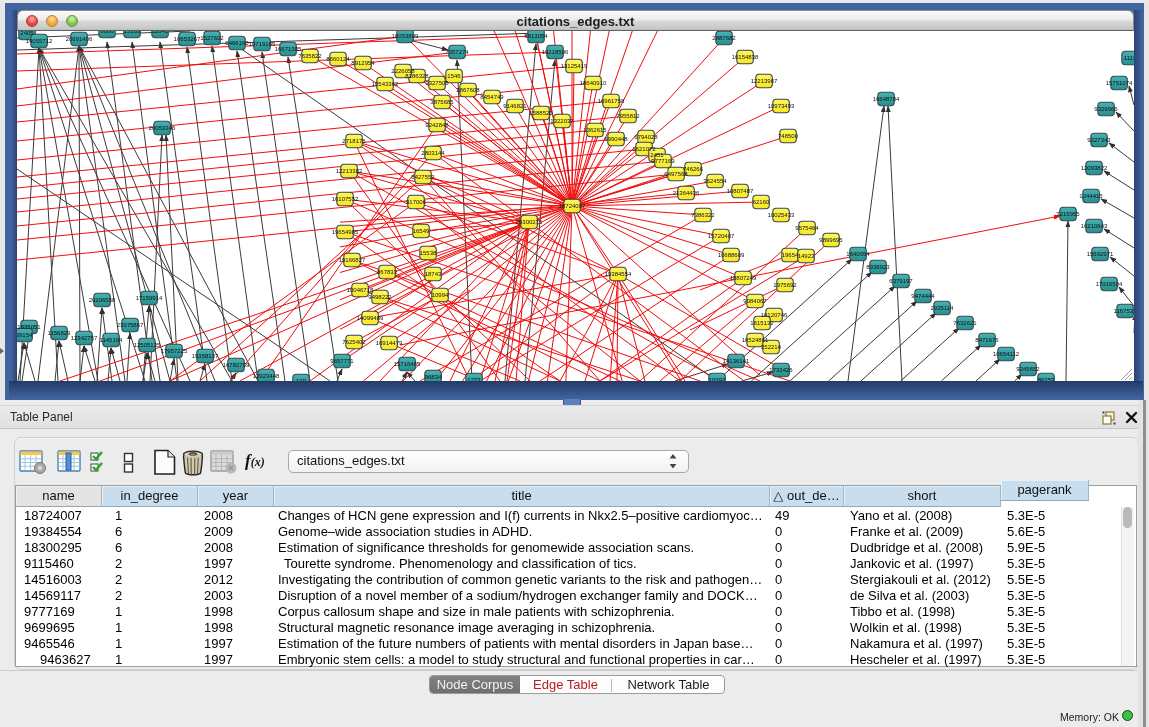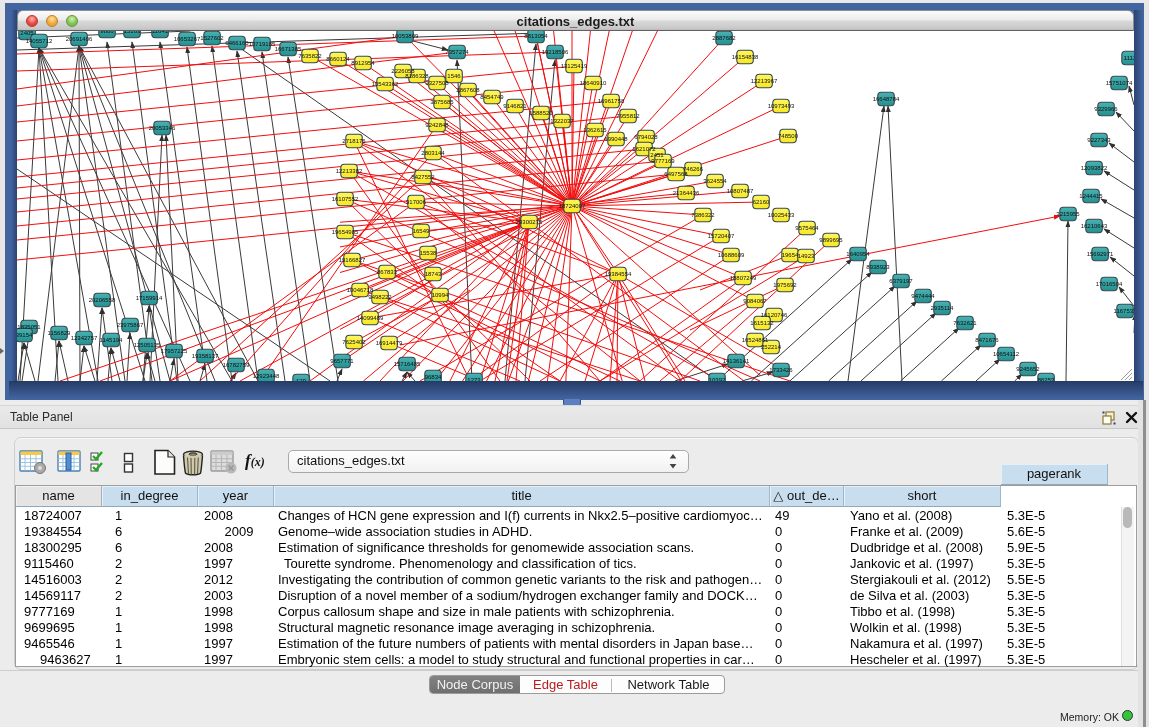--- a/index.html
+++ b/index.html
@@ -623,31 +623,31 @@
     <path d="M5,2 L8.4,6.5 L1.6,6.5 z" fill="#444"></path>
     <path d="M5,16.5 L8.4,12 L1.6,12 z" fill="#444"></path>
   </svg>
 <div class="abs" style="left:15px;top:485px;width:1122px;height:182px;background:#fff;border:1px solid #9d9d9d"></div>
 <div class="abs" style="left:16px;top:486px;width:86px;height:21px;line-height:20px;background:#e4e4e4;border-right:1px solid #adadad;border-bottom:1px solid #8fa8ba;box-shadow:inset 1px 1px 0 #f2f2f2;font-size:13px;color:#111;text-align:center;overflow:hidden">name</div>
 <div class="abs" style="left:102px;top:486px;width:96px;height:21px;line-height:20px;background:#c8deee;border-right:1px solid #9bb8cc;border-bottom:1px solid #8fa8ba;box-shadow:inset 1px 1px 0 #e4f1fa;font-size:13px;color:#111;text-align:center;overflow:hidden">in_degree</div>
 <div class="abs" style="left:198px;top:486px;width:76px;height:21px;line-height:20px;background:#c8deee;border-right:1px solid #9bb8cc;border-bottom:1px solid #8fa8ba;box-shadow:inset 1px 1px 0 #e4f1fa;font-size:13px;color:#111;text-align:center;overflow:hidden">year</div>
 <div class="abs" style="left:274px;top:486px;width:496px;height:21px;line-height:20px;background:#c8deee;border-right:1px solid #9bb8cc;border-bottom:1px solid #8fa8ba;box-shadow:inset 1px 1px 0 #e4f1fa;font-size:13px;color:#111;text-align:center;overflow:hidden">title</div>
 <div class="abs" style="left:770px;top:486px;width:74px;height:21px;line-height:20px;background:#c8deee;border-right:1px solid #9bb8cc;border-bottom:1px solid #8fa8ba;box-shadow:inset 1px 1px 0 #e4f1fa;font-size:13px;color:#111;text-align:center;overflow:hidden">△ out_de…</div>
 <div class="abs" style="left:844px;top:486px;width:157px;height:21px;line-height:20px;background:#c8deee;border-right:1px solid #9bb8cc;border-bottom:1px solid #8fa8ba;box-shadow:inset 1px 1px 0 #e4f1fa;font-size:13px;color:#111;text-align:center;overflow:hidden">short</div>
-<div class="abs" style="left:1001px;top:464px;width:107px;height:21px;line-height:20px;background:#c8deee;border-right:1px solid #9bb8cc;border-bottom:1px solid #8fa8ba;box-shadow:inset 1px 1px 0 #e4f1fa;font-size:13px;color:#111;text-align:center;overflow:hidden">pagerank</div>
+<div class="abs" style="left:1001px;top:480px;width:88px;height:21px;line-height:20px;background:#c8deee;border-right:1px solid #9bb8cc;border-bottom:1px solid #8fa8ba;box-shadow:inset 1px 1px 0 #e4f1fa;font-size:13px;color:#111;text-align:center;overflow:hidden">pagerank</div>
 <div class="abs" style="left:16px;top:508px;width:86px;height:16px;font-size:13px;color:#000;line-height:15px;overflow:hidden;white-space:nowrap;padding-left:8px;">18724007</div>
 <div class="abs" style="left:102px;top:508px;width:96px;height:16px;font-size:13px;color:#000;line-height:15px;overflow:hidden;white-space:nowrap;padding-left:13px;">1</div>
 <div class="abs" style="left:198px;top:508px;width:76px;height:16px;font-size:13px;color:#000;line-height:15px;overflow:hidden;white-space:nowrap;padding-left:6px;">2008</div>
 <div class="abs" style="left:274px;top:508px;width:496px;height:16px;font-size:13px;color:#000;line-height:15px;overflow:hidden;white-space:nowrap;padding-left:4px;">Changes of HCN gene expression and I(f) currents in Nkx2.5–positive cardiomyoc…</div>
 <div class="abs" style="left:770px;top:508px;width:74px;height:16px;font-size:13px;color:#000;line-height:15px;overflow:hidden;white-space:nowrap;padding-left:5px;">49</div>
 <div class="abs" style="left:844px;top:508px;width:157px;height:16px;font-size:13px;color:#000;line-height:15px;overflow:hidden;white-space:nowrap;padding-left:6px;">Yano et al. (2008)</div>
 <div class="abs" style="left:1001px;top:508px;width:92px;height:16px;font-size:13px;color:#000;line-height:15px;overflow:hidden;white-space:nowrap;padding-left:6px;">5.3E-5</div>
 <div class="abs" style="left:16px;top:524px;width:86px;height:16px;font-size:13px;color:#000;line-height:15px;overflow:hidden;white-space:nowrap;padding-left:8px;">19384554</div>
 <div class="abs" style="left:102px;top:524px;width:96px;height:16px;font-size:13px;color:#000;line-height:15px;overflow:hidden;white-space:nowrap;padding-left:13px;">6</div>
-<div class="abs" style="left:198px;top:524px;width:76px;height:16px;font-size:13px;color:#000;line-height:15px;overflow:hidden;white-space:nowrap;padding-left:6px;text-align:center;">2009</div>
+<div class="abs" style="left:198px;top:524px;width:76px;height:16px;font-size:13px;color:#000;line-height:15px;overflow:hidden;white-space:nowrap;padding-left:6px;">2009</div>
 <div class="abs" style="left:274px;top:524px;width:496px;height:16px;font-size:13px;color:#000;line-height:15px;overflow:hidden;white-space:nowrap;padding-left:4px;">Genome–wide association studies in ADHD.</div>
 <div class="abs" style="left:770px;top:524px;width:74px;height:16px;font-size:13px;color:#000;line-height:15px;overflow:hidden;white-space:nowrap;padding-left:5px;">0</div>
 <div class="abs" style="left:844px;top:524px;width:157px;height:16px;font-size:13px;color:#000;line-height:15px;overflow:hidden;white-space:nowrap;padding-left:6px;">Franke et al. (2009)</div>
 <div class="abs" style="left:1001px;top:524px;width:92px;height:16px;font-size:13px;color:#000;line-height:15px;overflow:hidden;white-space:nowrap;padding-left:6px;">5.6E-5</div>
 <div class="abs" style="left:16px;top:540px;width:86px;height:16px;font-size:13px;color:#000;line-height:15px;overflow:hidden;white-space:nowrap;padding-left:8px;">18300295</div>
 <div class="abs" style="left:102px;top:540px;width:96px;height:16px;font-size:13px;color:#000;line-height:15px;overflow:hidden;white-space:nowrap;padding-left:13px;">6</div>
 <div class="abs" style="left:198px;top:540px;width:76px;height:16px;font-size:13px;color:#000;line-height:15px;overflow:hidden;white-space:nowrap;padding-left:6px;">2008</div>
 <div class="abs" style="left:274px;top:540px;width:496px;height:16px;font-size:13px;color:#000;line-height:15px;overflow:hidden;white-space:nowrap;padding-left:4px;">Estimation of significance thresholds for genomewide association scans.</div>
 <div class="abs" style="left:770px;top:540px;width:74px;height:16px;font-size:13px;color:#000;line-height:15px;overflow:hidden;white-space:nowrap;padding-left:5px;">0</div>
 <div class="abs" style="left:844px;top:540px;width:157px;height:16px;font-size:13px;color:#000;line-height:15px;overflow:hidden;white-space:nowrap;padding-left:6px;">Dudbridge et al. (2008)</div>

